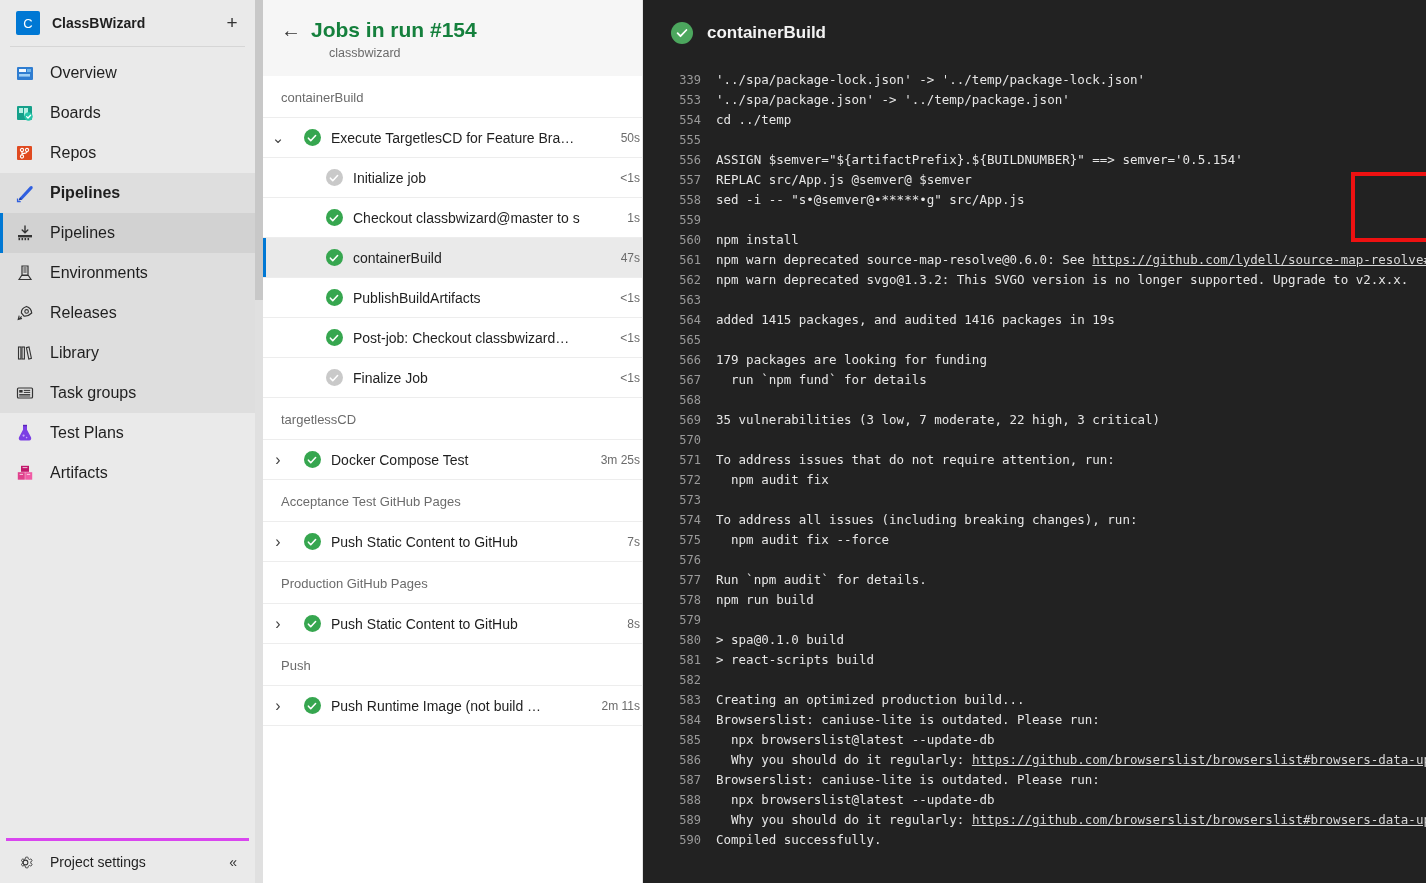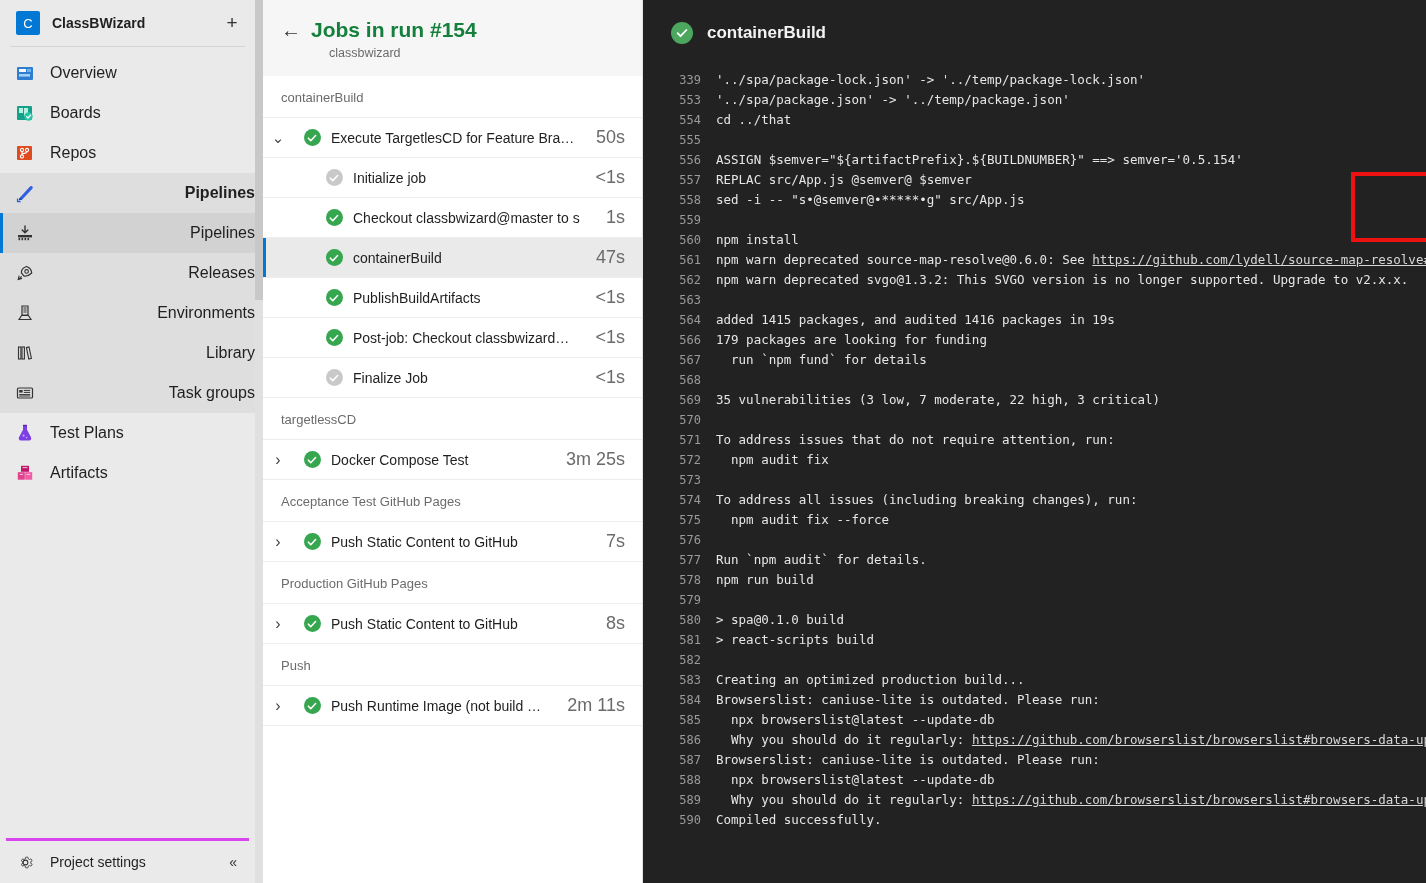--- a/index.html
+++ b/index.html
@@ -34,21 +34,21 @@
     cursor: pointer;
   }
   .hdr-divider { height: 1px; background: #d6d6d6; margin: 0 10px 0 10px; }
 
   .nav-list { padding-top: 6px; flex: 1; }
   .nav-item {
     height: 40px; display: flex; align-items: center; gap: 14px;
     padding-left: 14px; cursor: pointer; position: relative;
     font-size: 16px; color: #1f1f1f;
   }
-  .nav-item.group-open { background: #dedede; justify-content: space-between; }
+  .nav-item.group-open { background: #dedede; }
   .nav-item.is-parent-active { font-weight: bold; }
   .nav-item.active-sub { background: #d2d2d2; }
   .nav-item.active-sub::before {
     content: ""; position: absolute; left: 0; top: 0; bottom: 0;
     width: 3px; background: #0078d4;
   }
   .nav-icon { width: 22px; height: 22px; flex: 0 0 22px; display: flex; align-items: center; justify-content: center; }
   .nav-icon svg { display: block; }
   .nav-label { line-height: 1; }
 
@@ -86,21 +86,21 @@
   }
   .job-row.selected { background: #eaeaea; }
   .job-row.selected::before {
     content: ""; position: absolute; left: 0; top: 0; bottom: 0;
     width: 3px; background: #0078d4;
   }
   .job-chev { width: 30px; text-align: center; color: #444; font-size: 13px; flex: 0 0 30px; }
   .job-chev.blank { visibility: hidden; }
   .job-status { width: 38px; display: flex; justify-content: center; flex: 0 0 38px; }
   .job-name { flex: 1; white-space: nowrap; overflow: hidden; }
-  .job-time { font-size: 18px; color: #6b6b6b; padding-right: 17px; white-space: nowrap; text-align: right; }
+  .job-time { font-size: 12px; color: #6b6b6b; padding-right: 2px; white-space: nowrap; text-align: right; }
 
   .tick { width: 17px; height: 17px; border-radius: 50%; background: #36a64f;
           display: flex; align-items: center; justify-content: center; }
   .tick.grey { background: #c9c9c9; }
   .tick svg { display: block; }
 
   
   #log {
     flex: 1; height: 883px; background: #222222; overflow: hidden; position: relative;
   }
@@ -191,36 +191,36 @@
               <rect x="6.5" y="15" width="1.6" height="2.2" fill="#333"></rect>
               <rect x="9.5" y="15" width="1.6" height="2.2" fill="#333"></rect>
               <rect x="12.5" y="15" width="1.6" height="2.2" fill="#333"></rect>
             </svg>
           </span>
           <span class="nav-label">Pipelines</span>
         </div>
         <div class="nav-item group-open">
           <span class="nav-icon">
             <svg width="20" height="20" viewBox="0 0 20 20">
+              <path d="M7 3h6v9H7z" fill="none" stroke="#333" stroke-width="1.2"></path>
+              <path d="M8.4 5h3.2M8.4 7h3.2M8.4 9h3.2" stroke="#333" stroke-width="1"></path>
+              <path d="M4 16.5l2.6-4h6.8l2.6 4z" fill="none" stroke="#333" stroke-width="1.2"></path>
+            </svg>
+          </span>
+          <span class="nav-label">Environments</span>
+        </div>
+        <div class="nav-item group-open">
+          <span class="nav-icon">
+            <svg width="20" height="20" viewBox="0 0 20 20">
               <path d="M11.5 3.5c3 1 5 4 5.2 6.5-2.4 2.4-5 3.4-7.6 3.1L6.4 10C6.2 7.4 8.4 4.6 11.5 3.5z" fill="none" stroke="#333" stroke-width="1.2"></path>
               <circle cx="11.6" cy="8.4" r="1.8" fill="none" stroke="#333" stroke-width="1.1"></circle>
               <path d="M6.6 13.4l-2.8 2.9M4.2 12.6l-1 3.8 3.8-1" fill="none" stroke="#333" stroke-width="1.1"></path>
             </svg>
           </span>
           <span class="nav-label">Releases</span>
-        </div>
-        <div class="nav-item group-open">
-          <span class="nav-icon">
-            <svg width="20" height="20" viewBox="0 0 20 20">
-              <path d="M7 3h6v9H7z" fill="none" stroke="#333" stroke-width="1.2"></path>
-              <path d="M8.4 5h3.2M8.4 7h3.2M8.4 9h3.2" stroke="#333" stroke-width="1"></path>
-              <path d="M4 16.5l2.6-4h6.8l2.6 4z" fill="none" stroke="#333" stroke-width="1.2"></path>
-            </svg>
-          </span>
-          <span class="nav-label">Environments</span>
         </div>
         <div class="nav-item group-open">
           <span class="nav-icon">
             <svg width="20" height="20" viewBox="0 0 20 20">
               <rect x="3.5" y="4" width="2.4" height="12" fill="none" stroke="#333" stroke-width="1.1"></rect>
               <rect x="7" y="4" width="2.4" height="12" fill="none" stroke="#333" stroke-width="1.1"></rect>
               <path d="M11.4 4.6l2.6-.6 2.4 11.4-2.6.6z" fill="none" stroke="#333" stroke-width="1.1"></path>
             </svg>
           </span>
           <span class="nav-label">Library</span>
@@ -431,31 +431,32 @@
       <span class="tick-lg">
         <svg width="12" height="12" viewBox="0 0 12 12">
             <path d="M1.6 6.2l2.9 3L10.4 3" stroke="#fff" stroke-width="1.8" fill="none" stroke-linecap="round" stroke-linejoin="round"></path>
           </svg>
       </span>
       <span class="log-title">containerBuild</span>
     </div>
     <div class="log-body" id="log-body">
         <div class="log-line"><span class="ln">339</span><span class="lt">'../spa/package-lock.json' -&gt; '../temp/package-lock.json'</span></div>
         <div class="log-line"><span class="ln">553</span><span class="lt">'../spa/package.json' -&gt; '../temp/package.json'</span></div>
-        <div class="log-line"><span class="ln">554</span><span class="lt">cd ../that</span></div>
+        <div class="log-line"><span class="ln">554</span><span class="lt">cd ../temp</span></div>
         <div class="log-line"><span class="ln">555</span><span class="lt"></span></div>
         <div class="log-line"><span class="ln">556</span><span class="lt">ASSIGN $semver="${artifactPrefix}.${BUILDNUMBER}" ==&gt; semver='0.5.154'</span></div>
         <div class="log-line"><span class="ln">557</span><span class="lt">REPLAC src/App.js @semver@ $semver</span></div>
         <div class="log-line"><span class="ln">558</span><span class="lt">sed -i -- "s•@semver@•*****•g" src/App.js</span></div>
         <div class="log-line"><span class="ln">559</span><span class="lt"></span></div>
         <div class="log-line"><span class="ln">560</span><span class="lt">npm install</span></div>
         <div class="log-line"><span class="ln">561</span><span class="lt">npm warn deprecated source-map-resolve@0.6.0: See <a href="#">https://github.com/lydell/source-map-resolve#deprecated</a></span></div>
         <div class="log-line"><span class="ln">562</span><span class="lt">npm warn deprecated svgo@1.3.2: This SVGO version is no longer supported. Upgrade to v2.x.x.</span></div>
         <div class="log-line"><span class="ln">563</span><span class="lt"></span></div>
         <div class="log-line"><span class="ln">564</span><span class="lt">added 1415 packages, and audited 1416 packages in 19s</span></div>
+        <div class="log-line"><span class="ln">565</span><span class="lt"></span></div>
         <div class="log-line"><span class="ln">566</span><span class="lt">179 packages are looking for funding</span></div>
         <div class="log-line"><span class="ln">567</span><span class="lt">  run `npm fund` for details</span></div>
         <div class="log-line"><span class="ln">568</span><span class="lt"></span></div>
         <div class="log-line"><span class="ln">569</span><span class="lt">35 vulnerabilities (3 low, 7 moderate, 22 high, 3 critical)</span></div>
         <div class="log-line"><span class="ln">570</span><span class="lt"></span></div>
         <div class="log-line"><span class="ln">571</span><span class="lt">To address issues that do not require attention, run:</span></div>
         <div class="log-line"><span class="ln">572</span><span class="lt">  npm audit fix</span></div>
         <div class="log-line"><span class="ln">573</span><span class="lt"></span></div>
         <div class="log-line"><span class="ln">574</span><span class="lt">To address all issues (including breaking changes), run:</span></div>
         <div class="log-line"><span class="ln">575</span><span class="lt">  npm audit fix --force</span></div>

